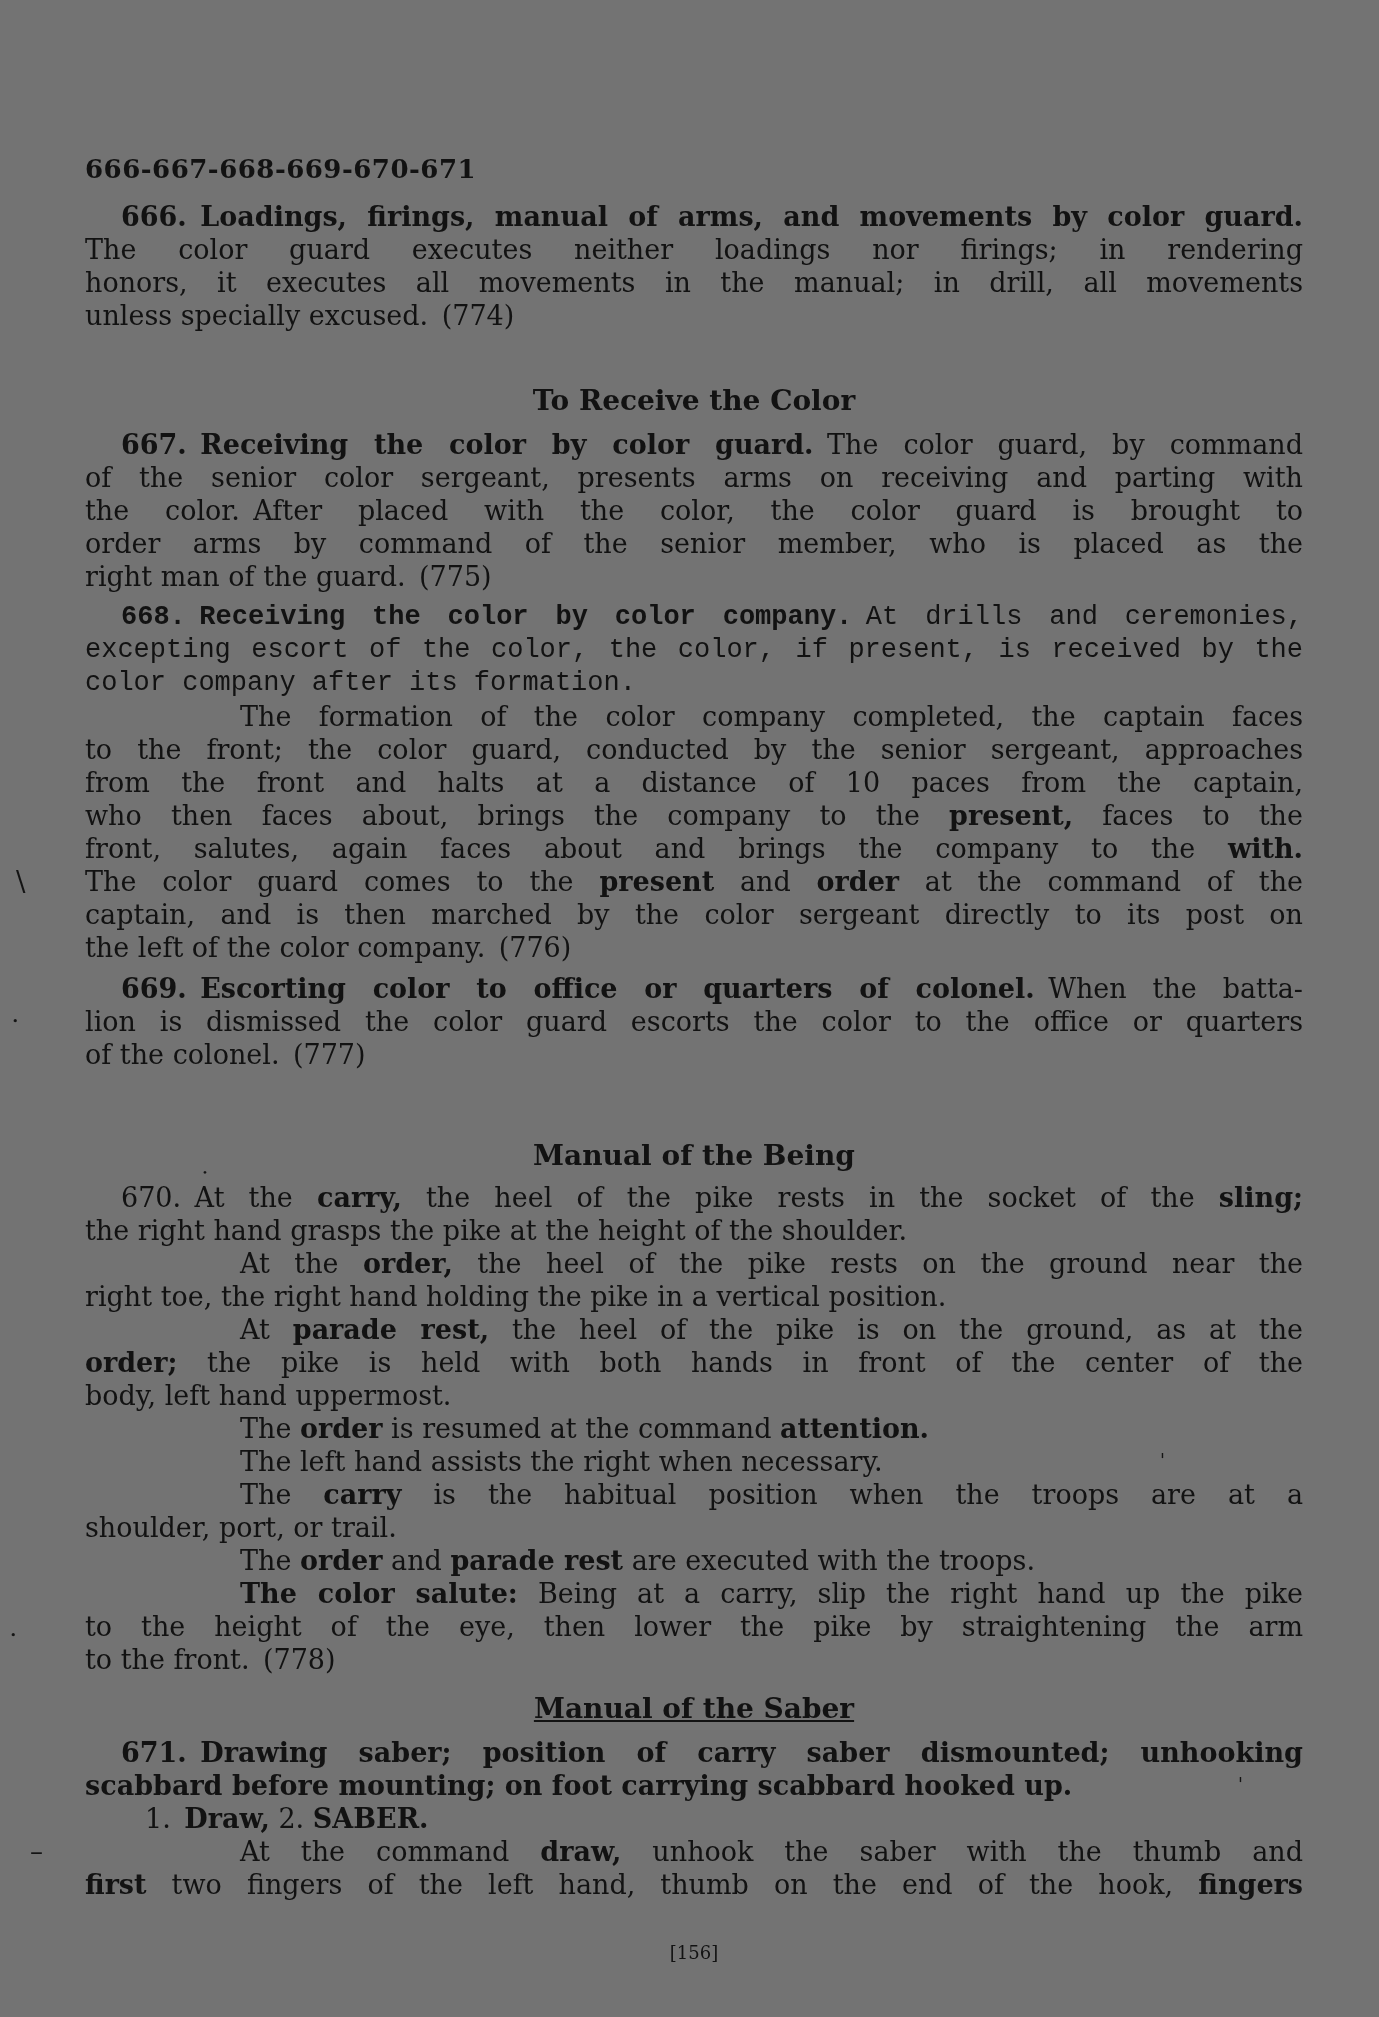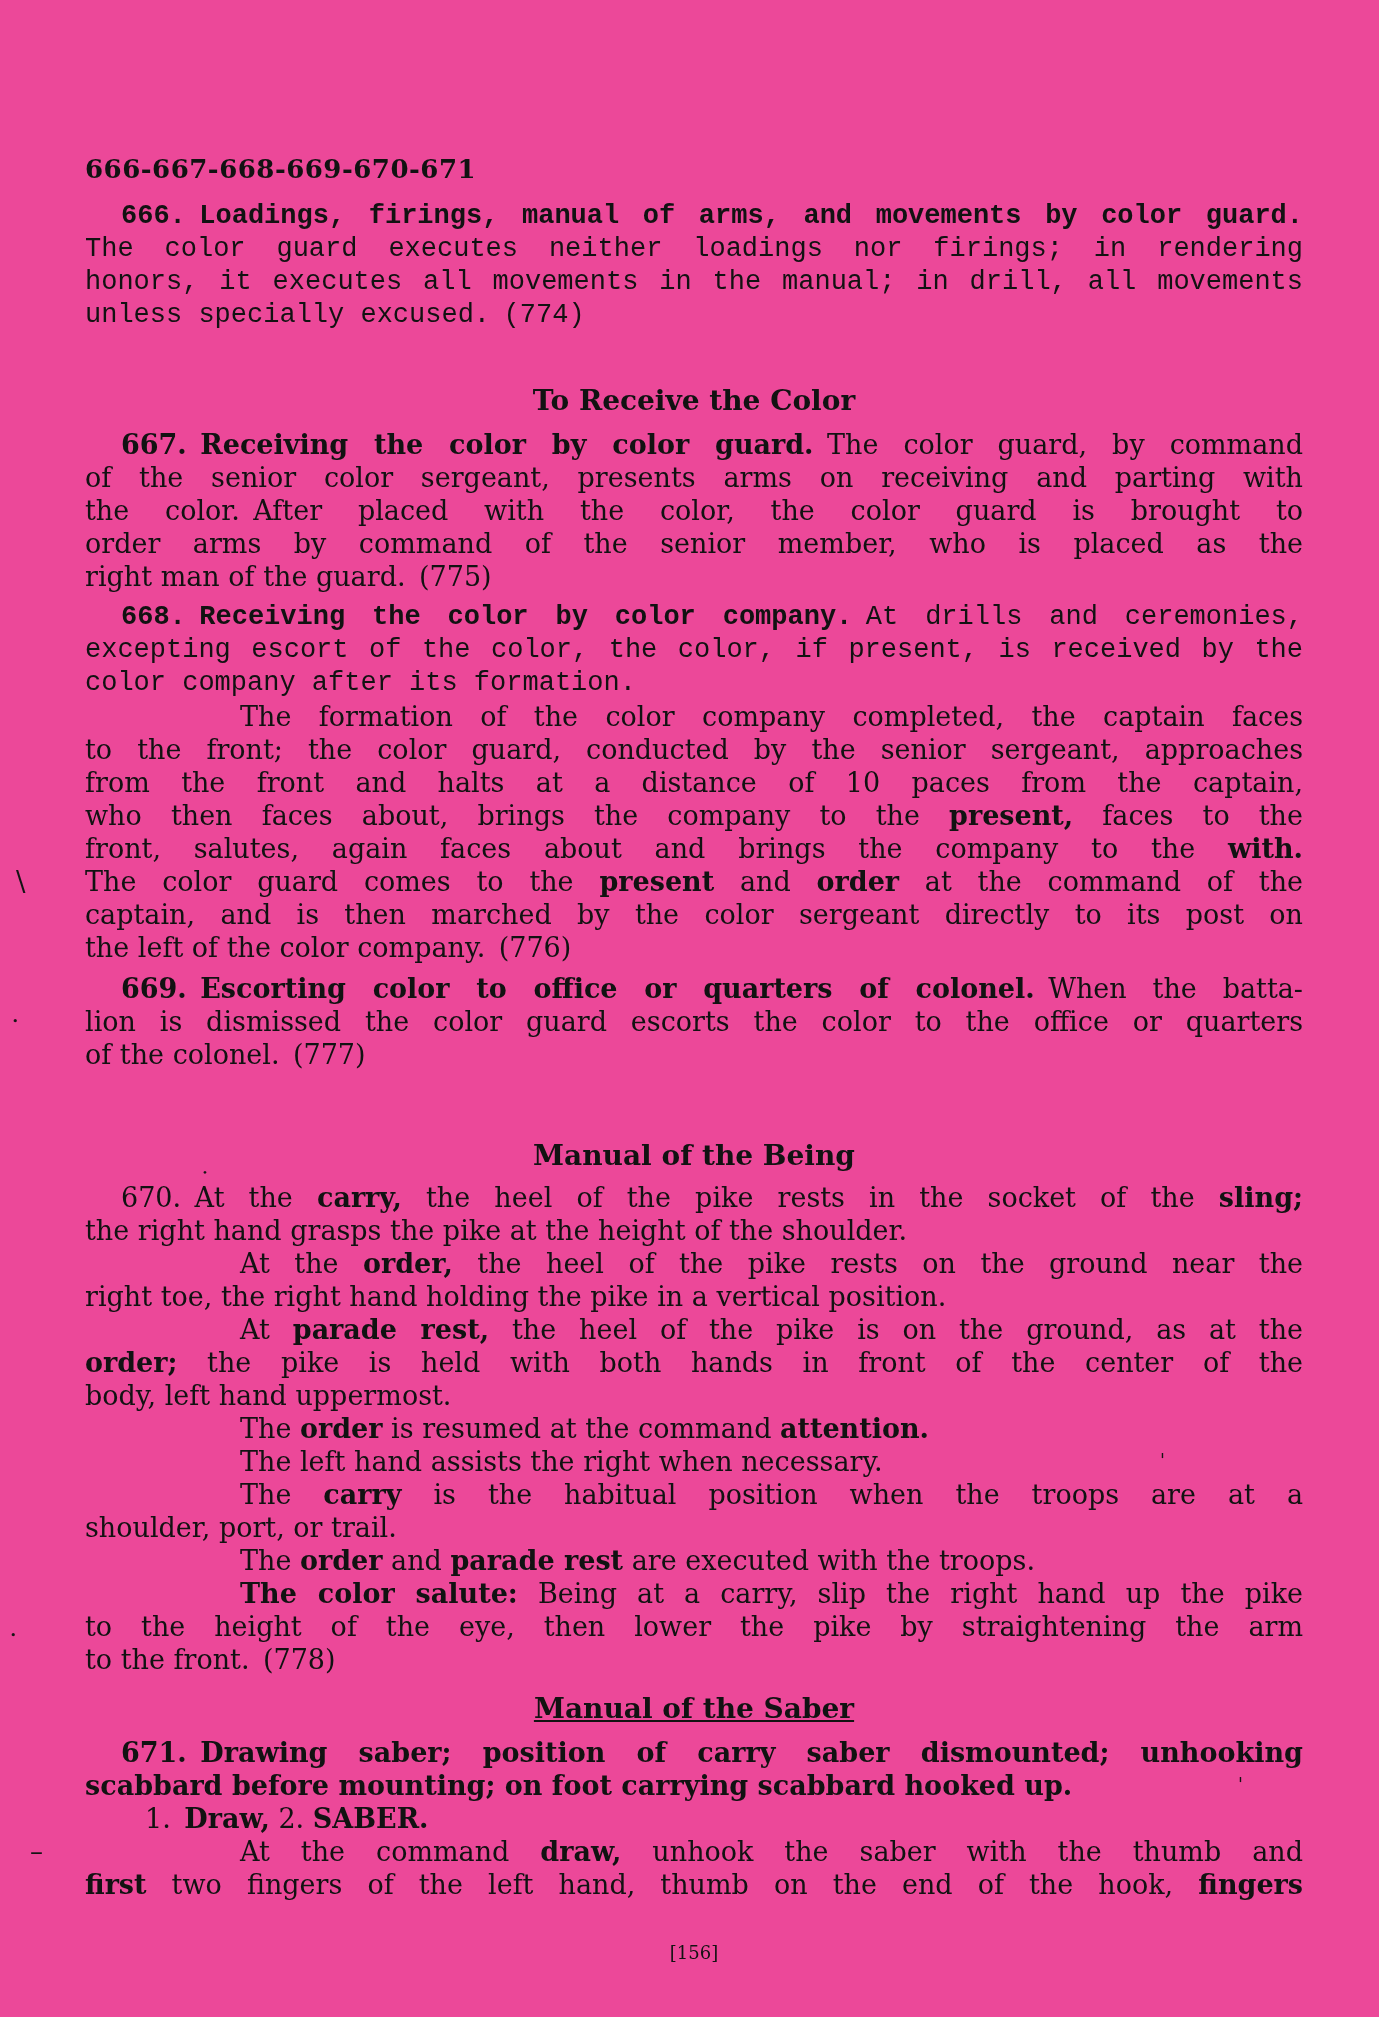--- a/index.html
+++ b/index.html
@@ -3,39 +3,39 @@
 <meta charset="utf-8">
 <style>
   html,body{margin:0;padding:0;}
   body{
     width:1379px;height:2017px;position:relative;
     background:#ffffff;
     font-family:"DejaVu Serif","Liberation Serif",serif;
     color:#121212;
     overflow:hidden;
   }
-  .page{position:absolute;inset:0;background:#ec4899;}
+  .page{position:absolute;inset:0;background:#737373;}
   .text-column{
     position:absolute;left:85px;top:0;width:1218px;
     padding-top:153px;
     font-size:27px;line-height:33px;
   }
   .para{margin:0;}
   .line{min-height:33px;}
   .line.j{text-align:justify;text-align-last:justify;}
   .line.ind-num{padding-left:36px;}
   .line.ind-deep{padding-left:155px;}
   .line.ind-mid{padding-left:60px;}
   .b{font-weight:bold;}
   .heading{
     text-align:center;font-weight:bold;font-size:28px;line-height:34px;
   }
   
   [data-name="page-header"]{font-size:26px;letter-spacing:.5px;}
-  [data-name="para-666"]{margin-top:14px;font-family:Liberation Mono, monospace;}
+  [data-name="para-666"]{margin-top:14px;}
   [data-name="heading-to-receive-the-color"]{margin-top:52px;}
   [data-name="para-667"]{margin-top:10px;}
   [data-name="para-668"]{margin-top:8px;font-family:Liberation Mono, monospace;}
   [data-name="para-668-cont"]{margin-top:0;}
   [data-name="para-669"]{margin-top:8px;}
   [data-name="heading-manual-of-the-color"]{margin-top:68px;}
   [data-name="para-670"]{margin-top:8px;}
   [data-name="heading-manual-of-the-saber"]{margin-top:16px;text-decoration:underline;}
   [data-name="para-671"]{margin-top:10px;}
   .page-footer{

